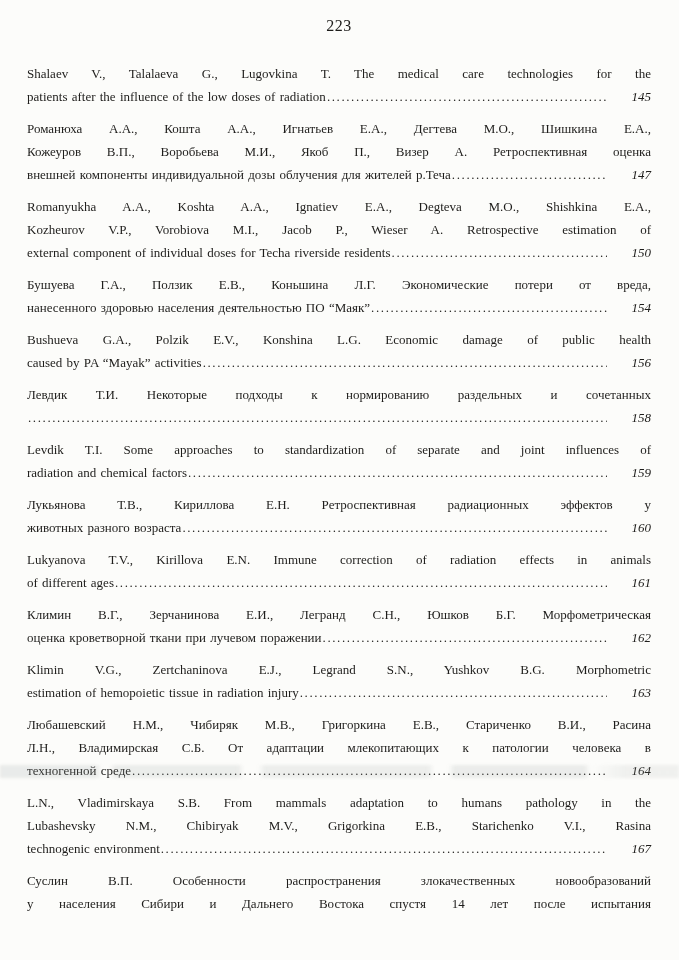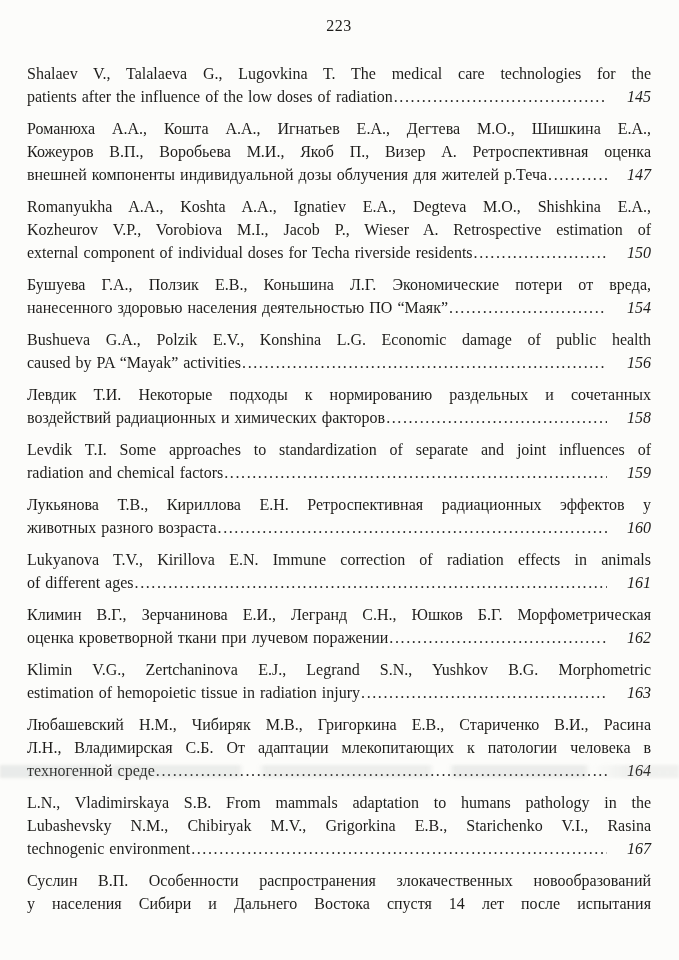--- a/index.html
+++ b/index.html
@@ -23,21 +23,21 @@
     position: relative;
   }
   .page-num-header {
     text-align: center;
     font-size: 16px;
     line-height: 24px;
     letter-spacing: 0.5px;
     margin-bottom: 24px;
   }
   .toc-list {
-    font-size: 16px;
+    font-size: 13px;
   }
   .entry {
     margin-bottom: 9px;
   }
   .line {
     line-height: 23px;
     text-align: justify;
     text-align-last: justify;
     word-spacing: 1px;
   }
@@ -138,21 +138,20 @@
         <div class="line">Bushueva G.A., Polzik E.V., Konshina L.G. Economic damage of public health</div>
         <div class="lastline">
           <span class="ltext">caused by PA “Mayak” activities</span>
           <span class="dots"></span>
           <span class="pnum">156</span>
         </div>
       </div>
       <div class="entry">
         <div class="line">Левдик Т.И. Некоторые подходы к нормированию раздельных и сочетанных</div>
         <div class="lastline">
-          <span class="ltext">воздействий радиационных и химических факторов</span>
           <span class="dots"></span>
           <span class="pnum">158</span>
         </div>
       </div>
       <div class="entry">
         <div class="line">Levdik T.I. Some approaches to standardization of separate and joint influences of</div>
         <div class="lastline">
           <span class="ltext">radiation and chemical factors</span>
           <span class="dots"></span>
           <span class="pnum">159</span>

